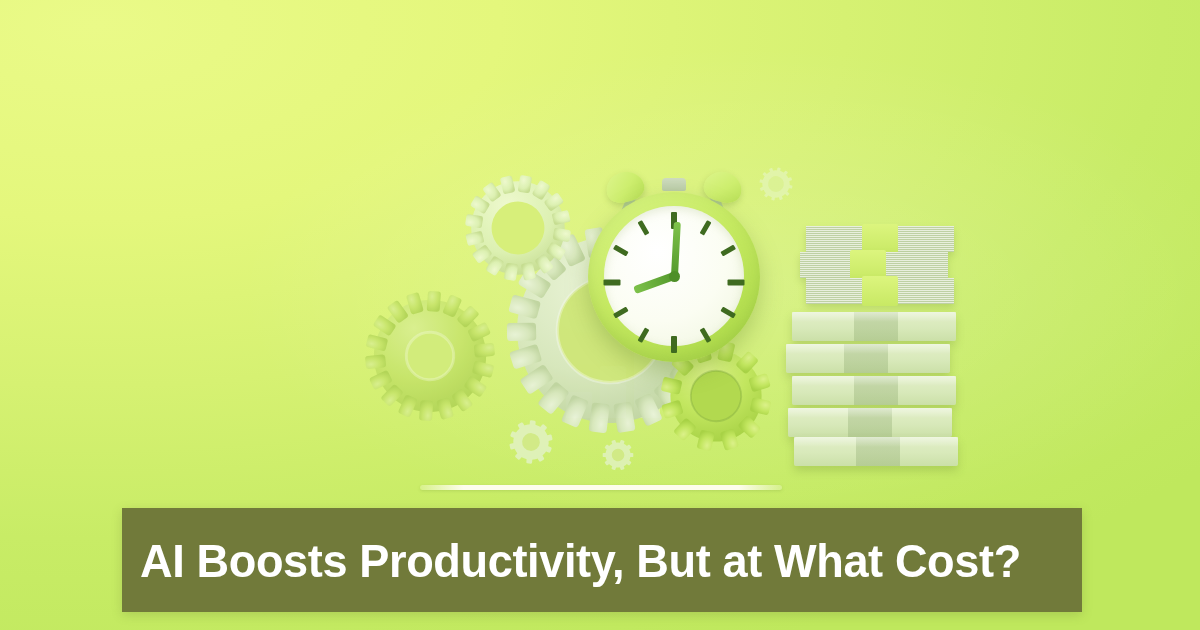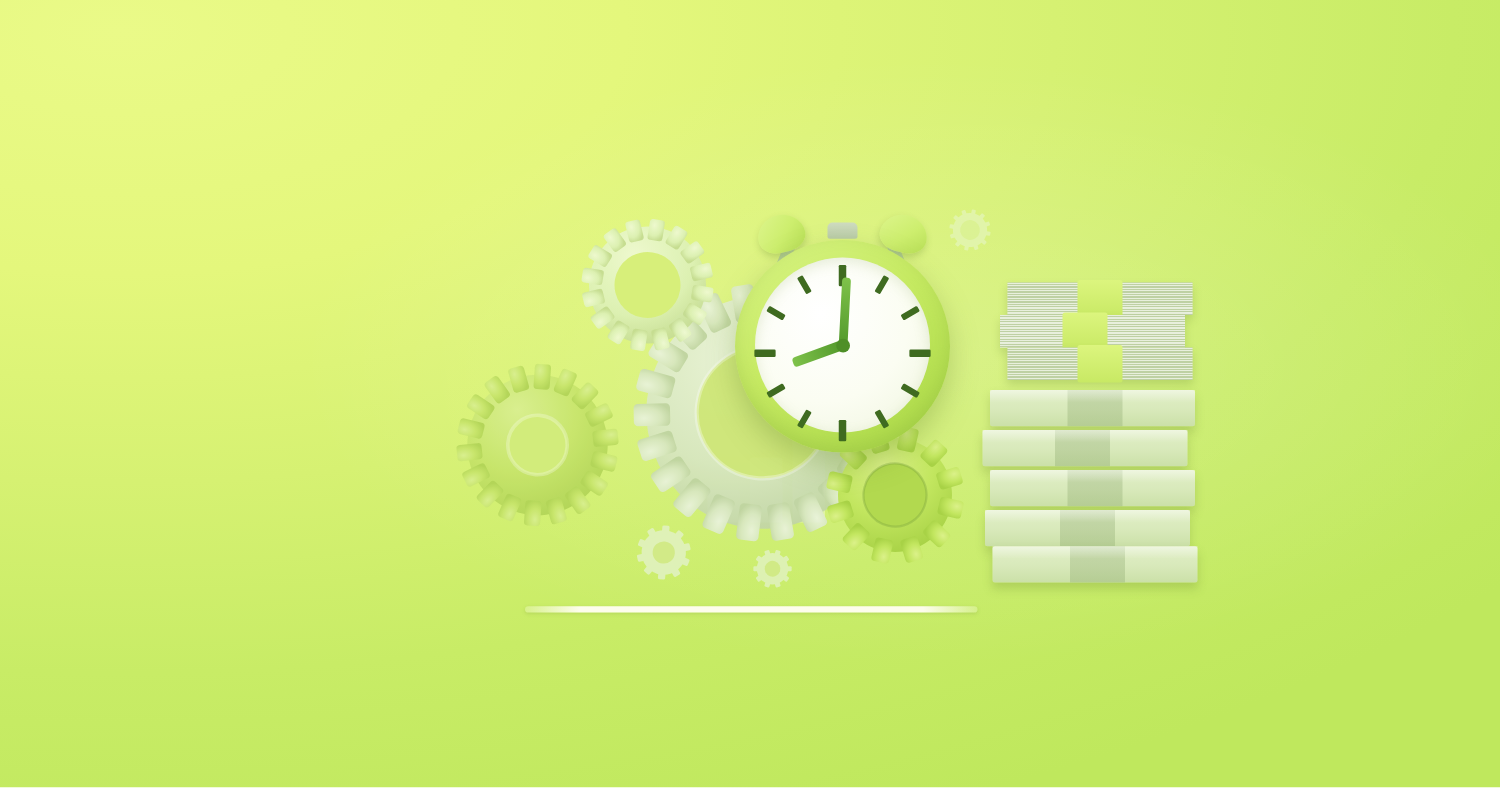--- a/index.html
+++ b/index.html
@@ -466,14 +466,17 @@
           <div class="hand hour" style="transform:rotate(250deg);"></div>
           <div class="hub"></div>
         </div>
       </div>
     </div>
 
   </div>
 
   <div class="divider" style="left:420px; top:485px; width:362px; height:5px;"></div>
 
+  <div class="banner" style="left:122px; top:508px; width:960px; height:104px;">
+    <div class="banner-title">AI Boosts Productivity, But at What Cost?</div>
+  </div>
 
 </div>
 
 </body></html>

